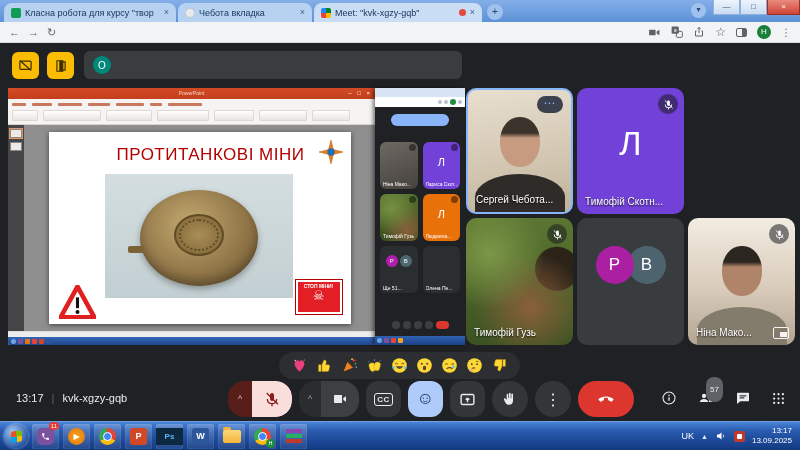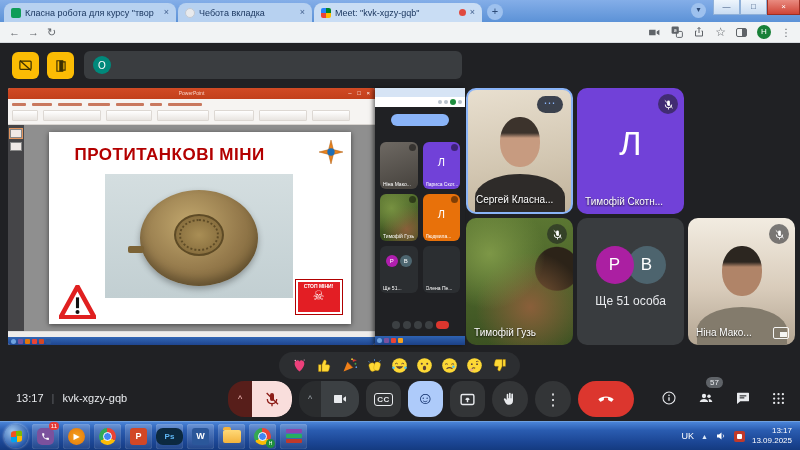--- a/index.html
+++ b/index.html
@@ -48,21 +48,21 @@
   .ppt-ribbon{height:26px;background:#f6f4f2;border-bottom:1px solid #d8d4d0;padding:2px 4px;position:relative}
   .mrow{display:flex;gap:6px;height:6px;align-items:center}
   .mbar{height:3px;background:#c9785e;border-radius:1px}
   .rrow{display:flex;gap:5px;margin-top:3px}
   .rblock{height:11px;background:linear-gradient(#fff,#e9e5e1);border:1px solid #ddd8d3;border-radius:1px}
   .ppt-thumbs{position:absolute;left:0;top:37px;bottom:14px;width:16px;background:#454548;display:flex;flex-direction:column;gap:4px;padding:4px 2px}
   .thumb{height:9px;background:#efe9e6;border:1px solid #888}
   .thumb.sel{outline:1px solid #e2955f}
   .ppt-canvas{position:absolute;left:16px;top:37px;right:0;bottom:14px;background:#8f8f8f;display:flex;align-items:center;justify-content:center}
   .slide{width:302px;height:192px;background:#fff;position:relative;box-shadow:0 1px 5px rgba(0,0,0,.55)}
-  .slide-title{position:absolute;top:13px;left:26px;right:46px;text-align:left;font-weight:bold;font-size:17px;color:#b30000;letter-spacing:.5px}
+  .slide-title{position:absolute;top:13px;left:26px;right:46px;text-align:right;font-weight:normal;font-size:17px;color:#b30000;letter-spacing:.5px}
   .emblem{position:absolute;top:7px;right:7px;width:26px;height:26px}
   .photo{position:absolute;left:56px;top:42px;width:188px;height:124px;background:linear-gradient(#d4dee0,#c2cfd2)}
   .mine{position:absolute;left:50%;top:52%;transform:translate(-50%,-50%);width:118px;height:96px;border-radius:50%;background:radial-gradient(ellipse at 42% 36%,#c2a86e,#93784a 55%,#6f5930 95%);box-shadow:inset 0 -6px 10px rgba(0,0,0,.25),0 3px 6px rgba(0,0,0,.3)}
   .mine::before{content:"";position:absolute;left:50%;top:46%;transform:translate(-50%,-50%);width:46px;height:38px;border-radius:50%;background:radial-gradient(#a98e55,#7c6336);border:2px solid #5e4b26;outline:2px dotted #5e4b26;outline-offset:-7px}
   .mine::after{content:"";position:absolute;left:-12px;top:58%;width:16px;height:7px;background:#7c6336;border-radius:2px}
   .warn{position:absolute;left:10px;bottom:5px;width:37px;height:34px}
   .stop{position:absolute;right:9px;bottom:10px;width:46px;height:34px;background:#e31e24;border:2px solid #fff;box-shadow:0 0 0 1px #b00000;display:flex;flex-direction:column;align-items:center;padding-top:1px}
   .stop .st{font-size:5px;font-weight:bold;color:#fff;white-space:nowrap}
   .stop .sk{font-size:13px;color:#fff;line-height:1.1}
   .ppt-status{position:absolute;left:0;right:0;bottom:8px;height:6px;background:#efedeb;border-top:1px solid #ddd}
@@ -134,34 +134,34 @@
   .mic-group,.cam-group{display:flex;height:36px;border-radius:16px;overflow:hidden}
   .mic-chev{width:24px;background:#571e1a;color:#f2b8b5;font-size:9px;display:flex;align-items:center;justify-content:center}
   .mic-main{width:40px;background:#f9dedc;color:#8c1d18;display:flex;align-items:center;justify-content:center;border-radius:0 16px 16px 0}
   .cam-chev{width:22px;background:#2a2c2e;color:#9aa0a6;font-size:9px;display:flex;align-items:center;justify-content:center}
   .cam-main{width:38px;background:#3c4043;display:flex;align-items:center;justify-content:center;color:#e8eaed}
   .ccbox{border:1.5px solid #e8eaed;border-radius:3px;font-size:8px;font-weight:bold;padding:1px 2px;letter-spacing:.5px}
   .emojibtn{background:#aecbfa;color:#0b2a66;font-size:17px}
   .endbtn{width:56px;background:#dc362e;border-radius:18px}
   #rightctl{position:absolute;right:14px;top:390px;display:flex;gap:20px;align-items:center;color:#e8eaed}
   .rc{position:relative;display:flex}
-  .pcount{position:absolute;top:-13px;left:9px;background:#5f6368;border-radius:8px;font-size:8px;padding:1px 4px;color:#e8eaed}
+  .pcount{position:absolute;top:-13px;left:9px;background:#5f6368;border-radius:8px;font-size:8px;padding:8px 4px;color:#e8eaed}
 
   
   #taskbar{position:absolute;left:0;right:0;bottom:0;height:29px;background:linear-gradient(#4a84d8,#2a5cb0 30%,#1c4796 70%,#143a80);border-top:1px solid #6ea0e0;display:flex;align-items:center;gap:4px;padding:0 4px}
   .orb{width:24px;height:24px;border-radius:50%;background:radial-gradient(circle at 35% 30%,#9cc4ee,#2456a8 75%);display:flex;align-items:center;justify-content:center;box-shadow:0 0 3px rgba(255,255,255,.6);flex:none}
   .winflag{width:11px;height:11px;border-radius:2px;background:conic-gradient(#7fba00 0 25%,#ffb900 0 50%,#00a4ef 0 75%,#f25022 0);transform:skewY(-6deg)}
   .tbi{width:27px;height:25px;border-radius:3px;background:linear-gradient(rgba(255,255,255,.22),rgba(255,255,255,.06));box-shadow:inset 0 0 1px rgba(255,255,255,.5);display:flex;align-items:center;justify-content:center;position:relative;flex:none}
   .ic-viber{width:17px;height:17px;border-radius:5px;background:#7b519d;color:#fff;display:flex;align-items:center;justify-content:center}
   .vbadge{position:absolute;top:-2px;right:0;background:#e53935;color:#fff;font-size:6px;border-radius:6px;padding:0 2px;line-height:8px}
   .ic-player{width:17px;height:17px;border-radius:50%;background:radial-gradient(#f6a21d,#e2760a);color:#fff;font-size:8px;display:flex;align-items:center;justify-content:center}
   .chromeic{width:17px;height:17px;border-radius:50%;background:conic-gradient(#ea4335 0 33%,#fbbc05 33% 66%,#34a853 66% 100%);position:relative}
   .chromeic::after{content:"";position:absolute;inset:4px;border-radius:50%;background:#4285f4;border:1.5px solid #fff}
   .ic-ppt{width:17px;height:17px;border-radius:3px;background:#d24726;color:#fff;font-size:9px;font-weight:bold;display:flex;align-items:center;justify-content:center}
-  .ic-ps{width:27px;height:17px;border-radius:7px;background:#0c2940;color:#5fb7f5;font-size:8px;font-weight:bold;display:flex;align-items:center;justify-content:center}
+  .ic-ps{width:27px;height:17px;border-radius:0;background:#0c2940;color:#5fb7f5;font-size:8px;font-weight:bold;display:flex;align-items:center;justify-content:center}
   .ic-word{width:17px;height:17px;border-radius:3px;background:#2b579a;color:#fff;font-size:9px;font-weight:bold;display:flex;align-items:center;justify-content:center}
   .ic-folder{width:18px;height:13px;background:linear-gradient(#ffd978,#f3b33d);border-radius:2px;position:relative}
   .ic-folder::before{content:"";position:absolute;top:-3px;left:0;width:8px;height:3px;background:#f3b33d;border-radius:2px 2px 0 0}
   .gdot{position:absolute;right:1px;bottom:1px;width:9px;height:9px;border-radius:50%;background:#1e8e3e;color:#fff;font-size:5px;line-height:9px;text-align:center}
   .ic-rar{width:16px;height:16px;display:flex;flex-direction:column;gap:1px;justify-content:center}
   .ic-rar span{height:4px;border-radius:1px}
   .r1{background:#8e44ad}.r2{background:#27ae60}.r3{background:#c0392b}
   .tray{margin-left:auto;display:flex;align-items:center;gap:7px;color:#fff;padding-right:4px}
   .lang{font-size:9px}
   .texp{font-size:7px;color:#dce9f8}
@@ -350,21 +350,21 @@
     <div class="mini-tbar">
       <span class="ptb" style="background:#6fa3e0;border-radius:50%"></span>
         <span class="ptb" style="background:#7b519d"></span>
         <span class="ptb" style="background:#ea4335"></span>
         <span class="ptb" style="background:#f6a21d"></span>
     </div>
   </div>
 
   <div class="tile person" id="t1">
     <span class="moreb">⋯</span>
-    <span class="tname">Сергей Класна...</span>
+    <span class="tname">Сергей Чебота...</span>
   </div>
   <div class="tile" id="t2">
     <span class="micb">
         <svg width="11" height="11" viewBox="0 0 24 24">
           <path fill="currentColor" d="M12 15a3 3 0 0 0 3-3V6a3 3 0 0 0-6 0v6a3 3 0 0 0 3 3z"></path>
           <path fill="currentColor" d="M18 12a6 6 0 0 1-12 0H4a8 8 0 0 0 7 7.9V23h2v-3.1A8 8 0 0 0 20 12h-2z"></path>
           <path stroke="currentColor" stroke-width="2" d="M4 3l17 17"></path>
         </svg>
       </span>
     <span class="big-init">Л</span>
@@ -378,21 +378,20 @@
           <path stroke="currentColor" stroke-width="2" d="M4 3l17 17"></path>
         </svg>
       </span>
     <span class="tname">Тимофій Гузь</span>
   </div>
   <div class="tile" id="t5">
     <span class="ov-av">
       <span class="a">P</span>
       <span class="b">B</span>
     </span>
-    <span class="ov-label">Ще 51 особа</span>
   </div>
   <div class="tile person" id="t6">
     <span class="micb">
         <svg width="11" height="11" viewBox="0 0 24 24">
           <path fill="currentColor" d="M12 15a3 3 0 0 0 3-3V6a3 3 0 0 0-6 0v6a3 3 0 0 0 3 3z"></path>
           <path fill="currentColor" d="M18 12a6 6 0 0 1-12 0H4a8 8 0 0 0 7 7.9V23h2v-3.1A8 8 0 0 0 20 12h-2z"></path>
           <path stroke="currentColor" stroke-width="2" d="M4 3l17 17"></path>
         </svg>
       </span>
     <span class="tname">Ніна Мако...</span>

